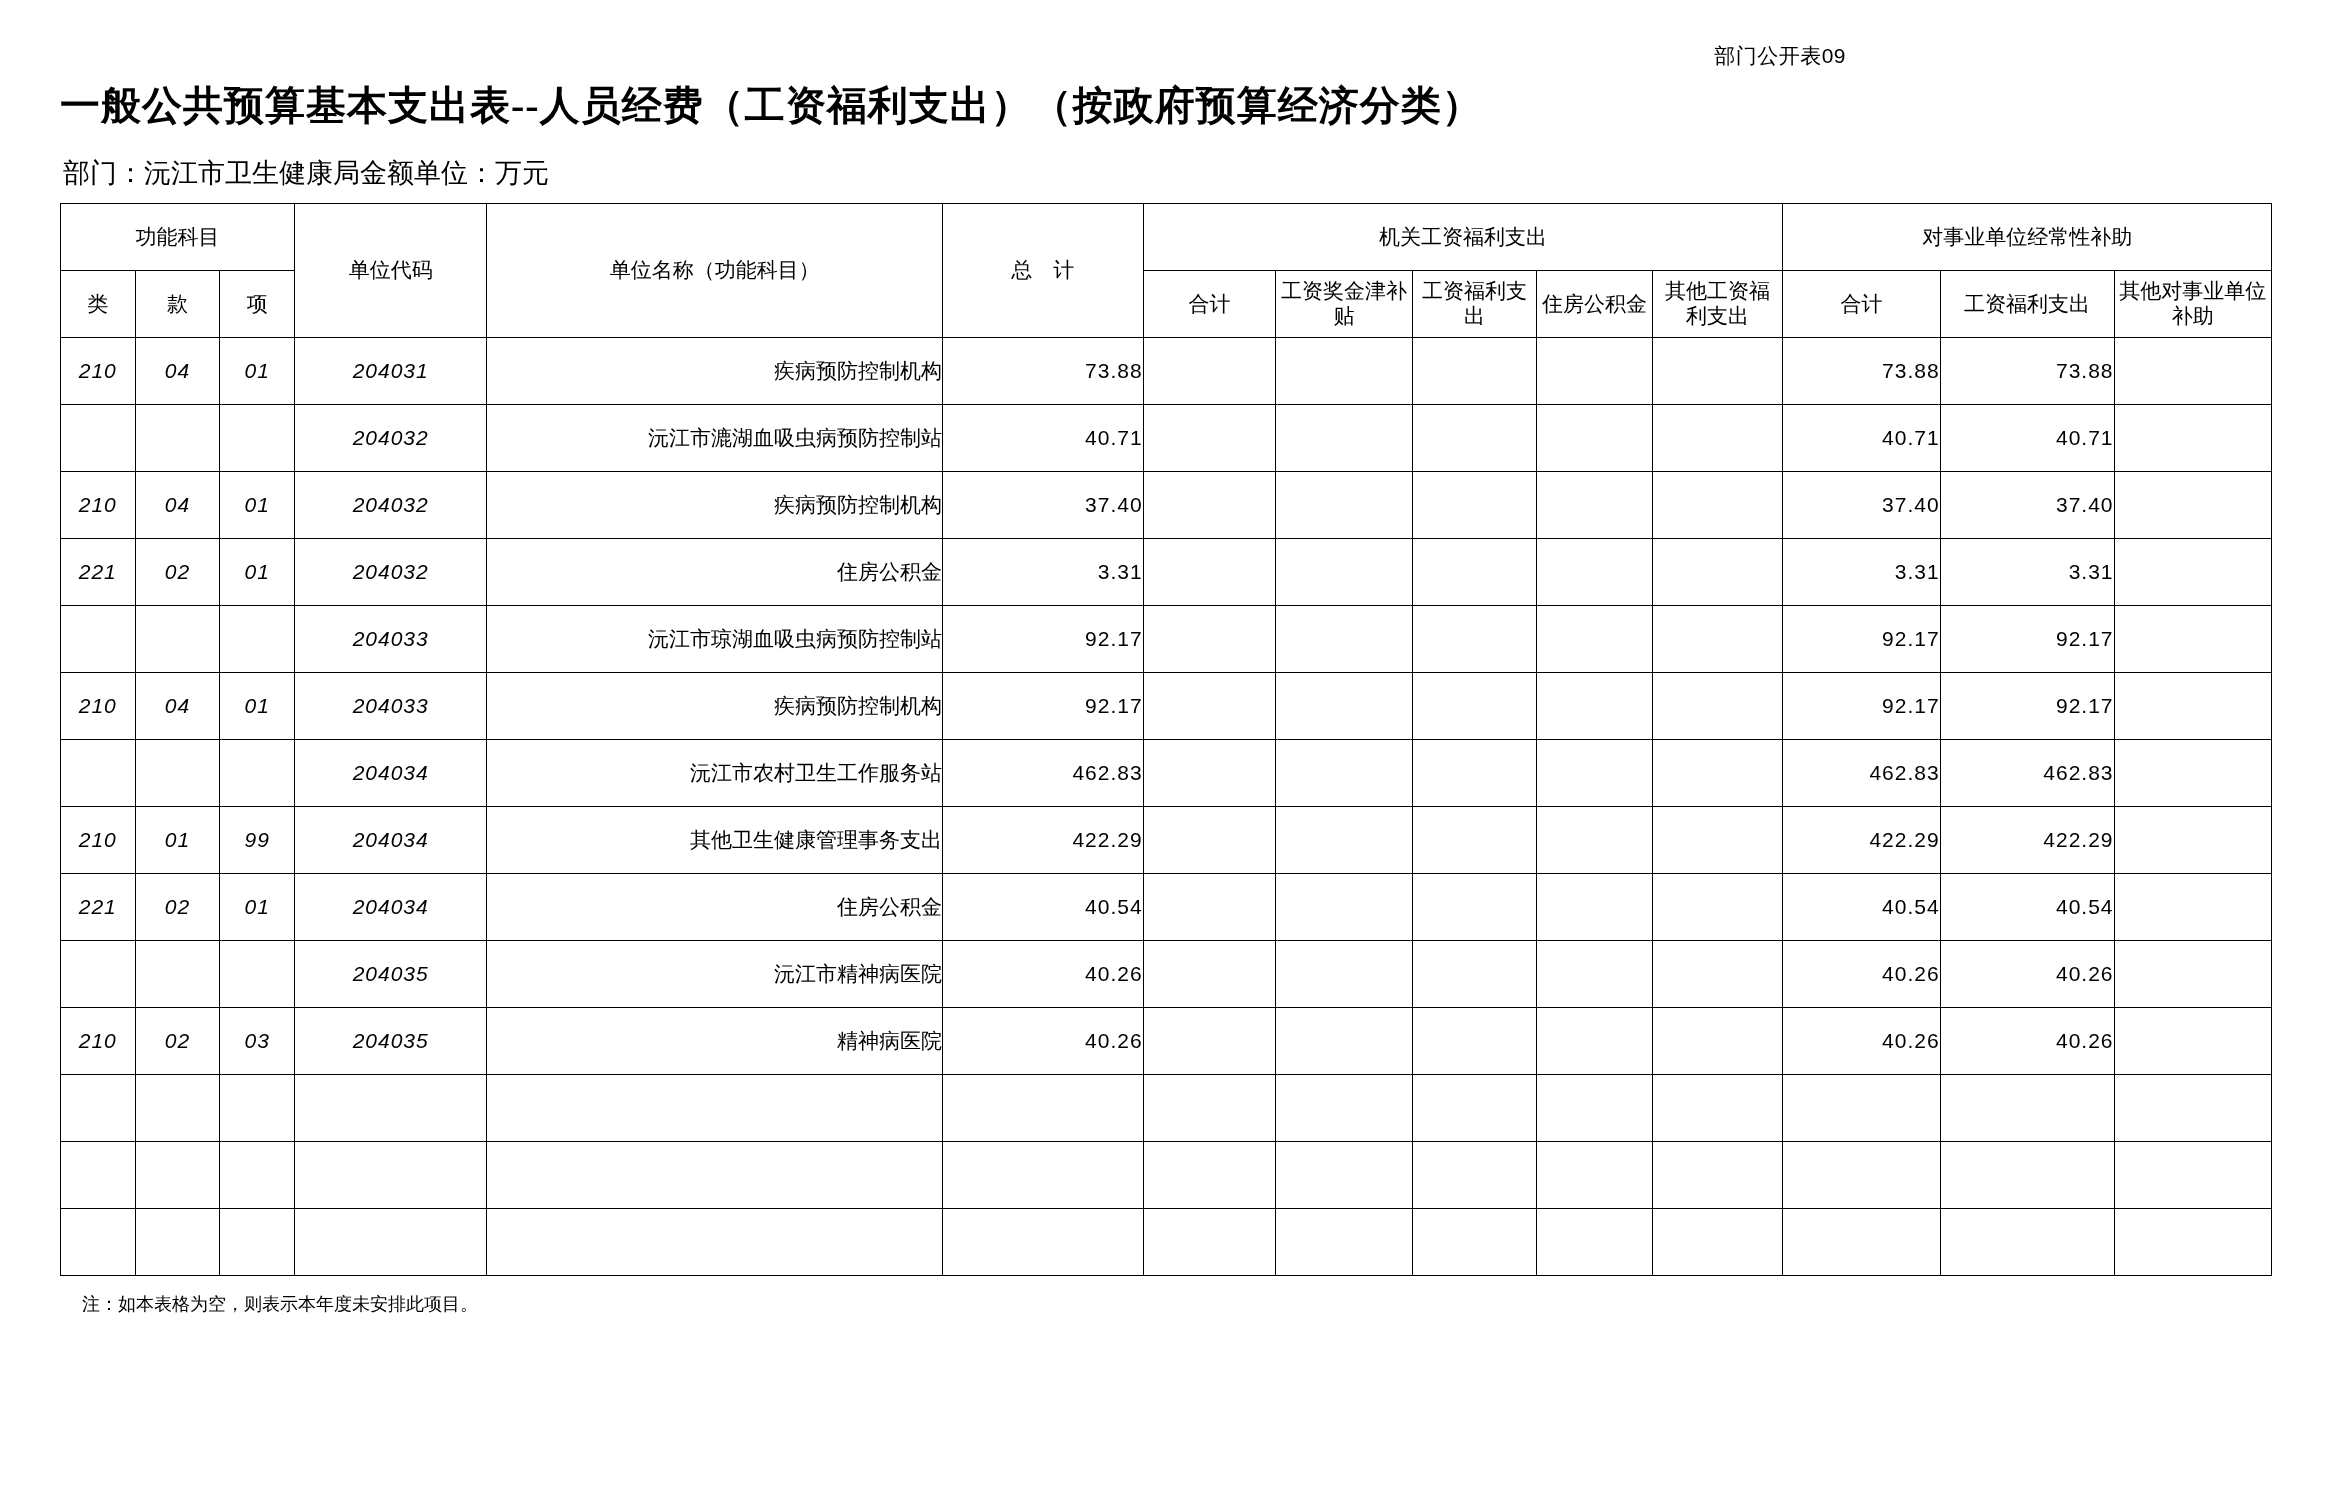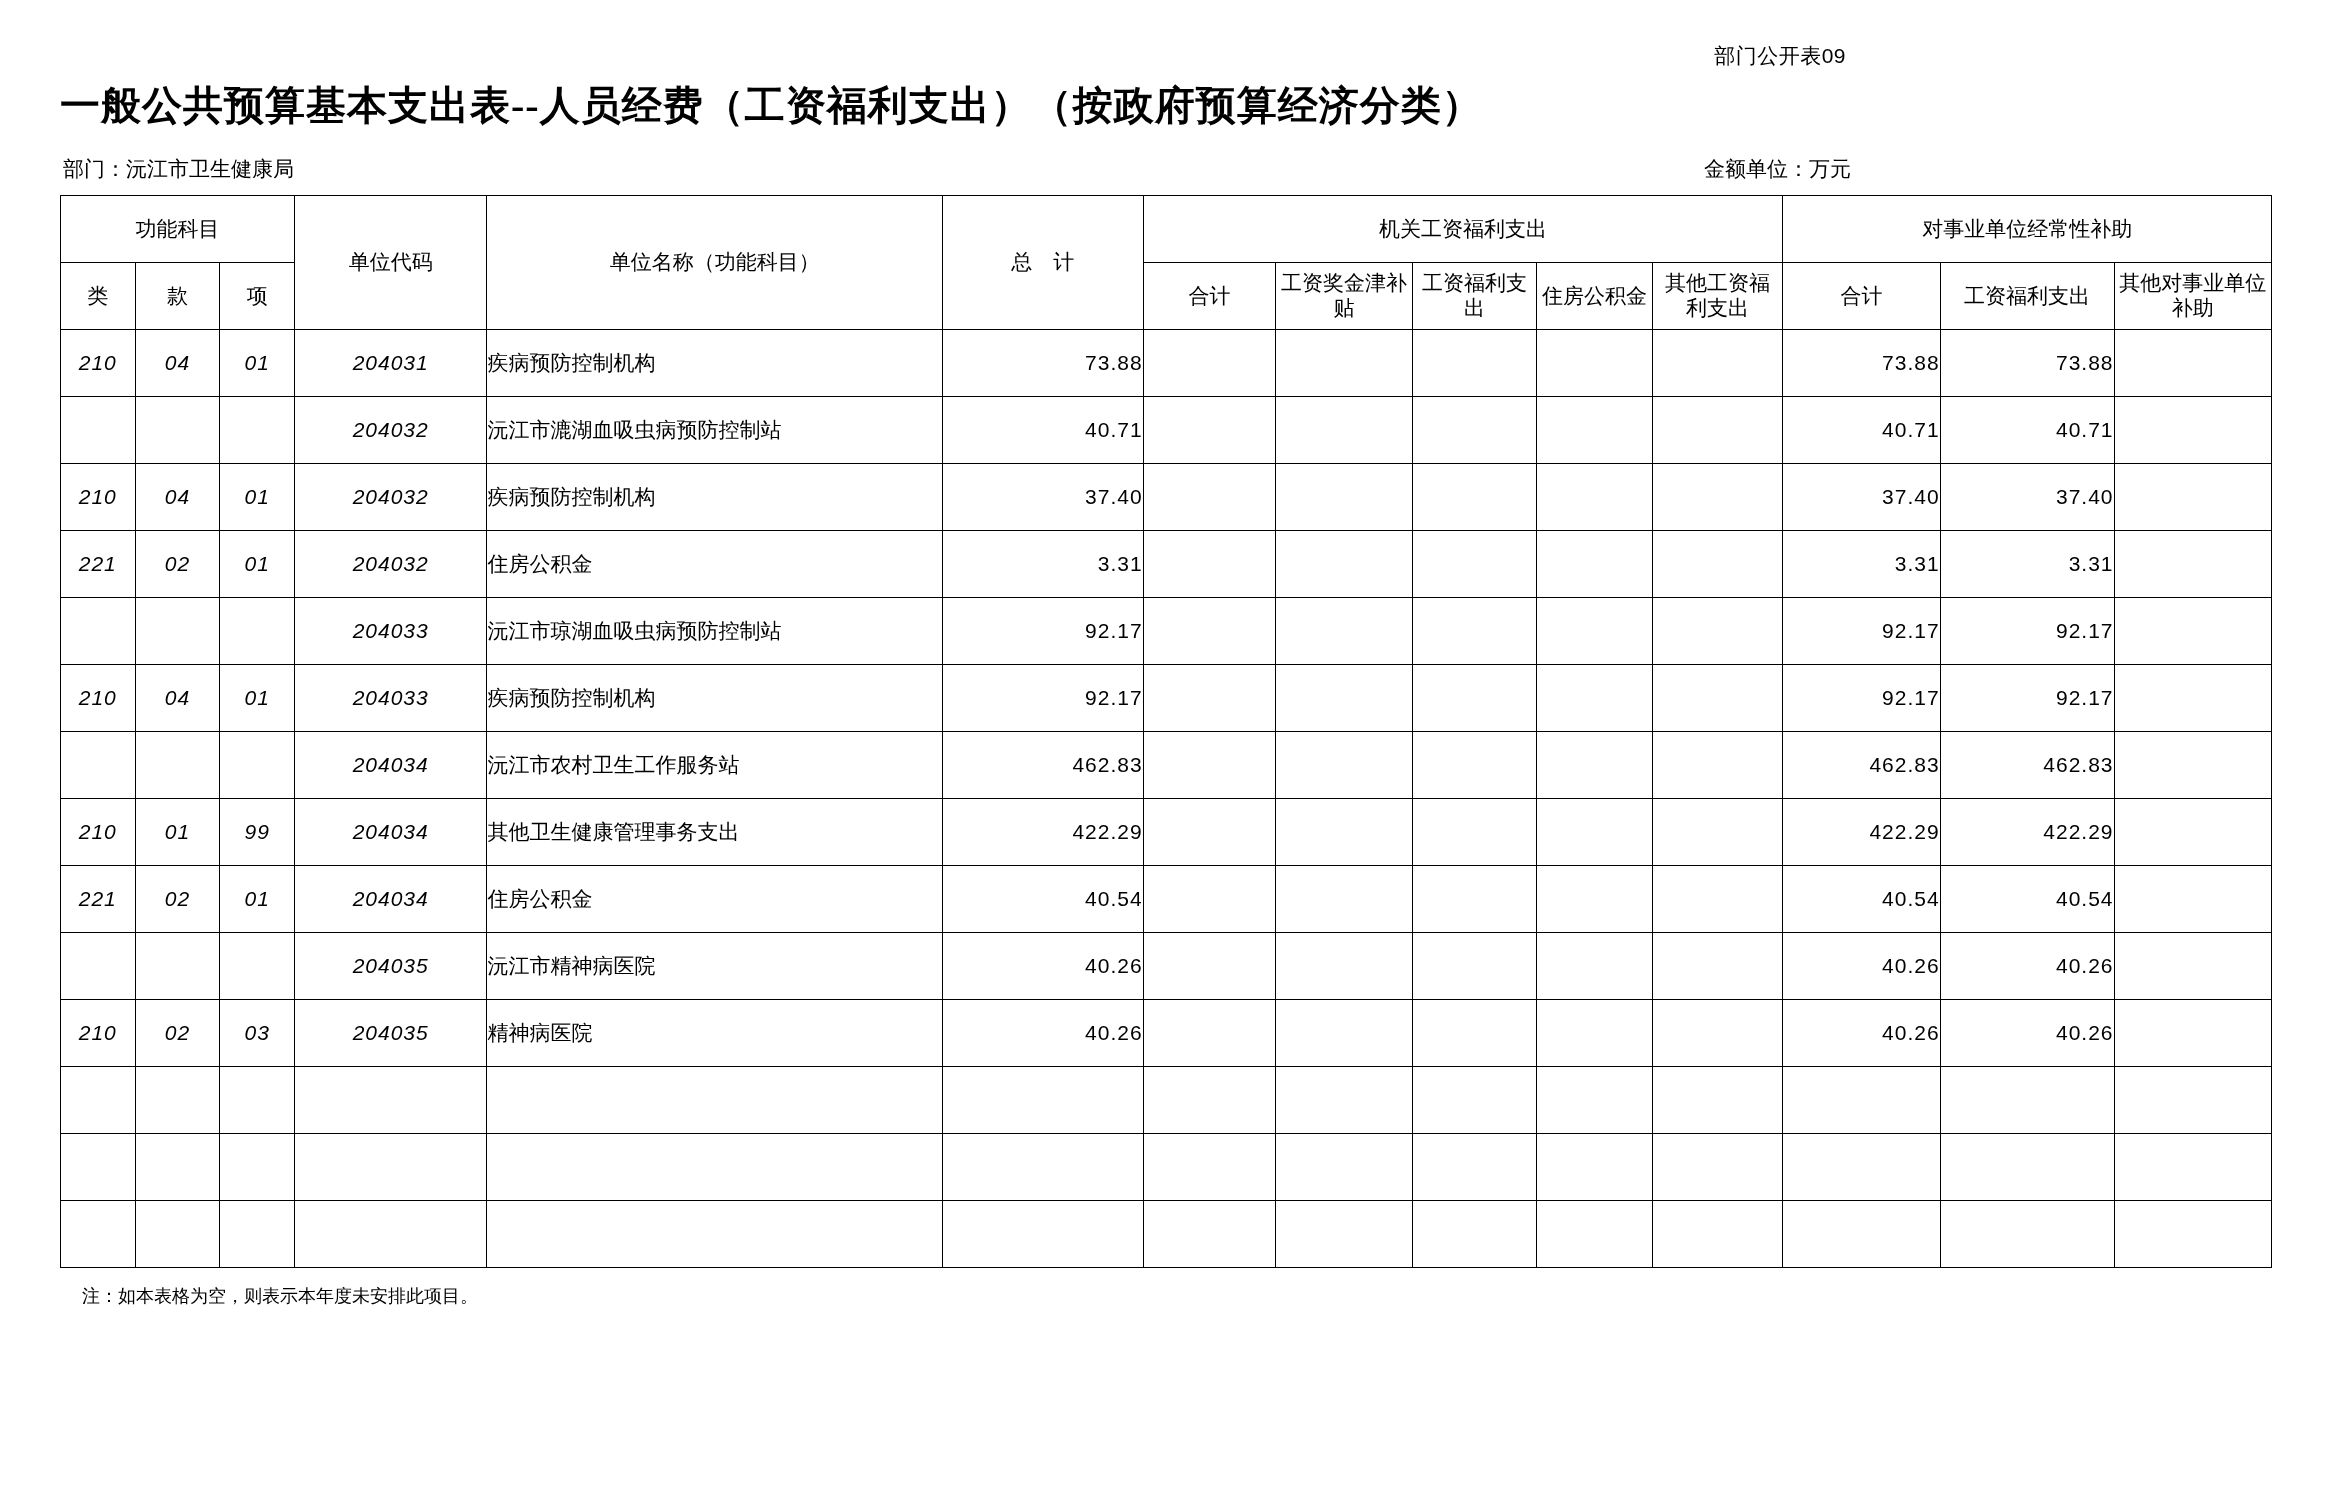--- a/index.html
+++ b/index.html
@@ -32,25 +32,25 @@
   }
   .title {
     font-size: 40px;
     font-weight: bold;
     letter-spacing: 1px;
     padding-top: 78px;
     font-family: "Liberation Serif", serif;
   }
   .subrow {
     display: flex;
-    justify-content: space-between;
+    justify-content: flex-start;
     align-items: flex-end;
     margin-top: 22px;
     padding: 0 3px;
-    font-size: 21px;
+    font-size: 27px;
     font-family: "Liberation Sans", sans-serif;
   }
   table.main {
     border-collapse: collapse;
     width: 2212px;
     margin-top: 12px;
     table-layout: fixed;
   }
   table.main th, table.main td {
     border: 1px solid #000000;
@@ -76,21 +76,21 @@
   }
   td.ctr {
     text-align: center;
     height: 66px;
     font-family: "Liberation Serif", "DejaVu Serif", serif;
     font-size: 22px;
     letter-spacing: 1px;
     font-style: italic;
   }
   td.name {
-    text-align: left;
+    text-align: right;
     height: 66px;
     font-size: 21px;
     font-family: "Liberation Sans", sans-serif;
   }
   td.empty { height: 66px; }
   .note {
     margin-top: 16px;
     font-size: 18px;
     font-family: "Liberation Sans", sans-serif;
     padding-left: 22px;

